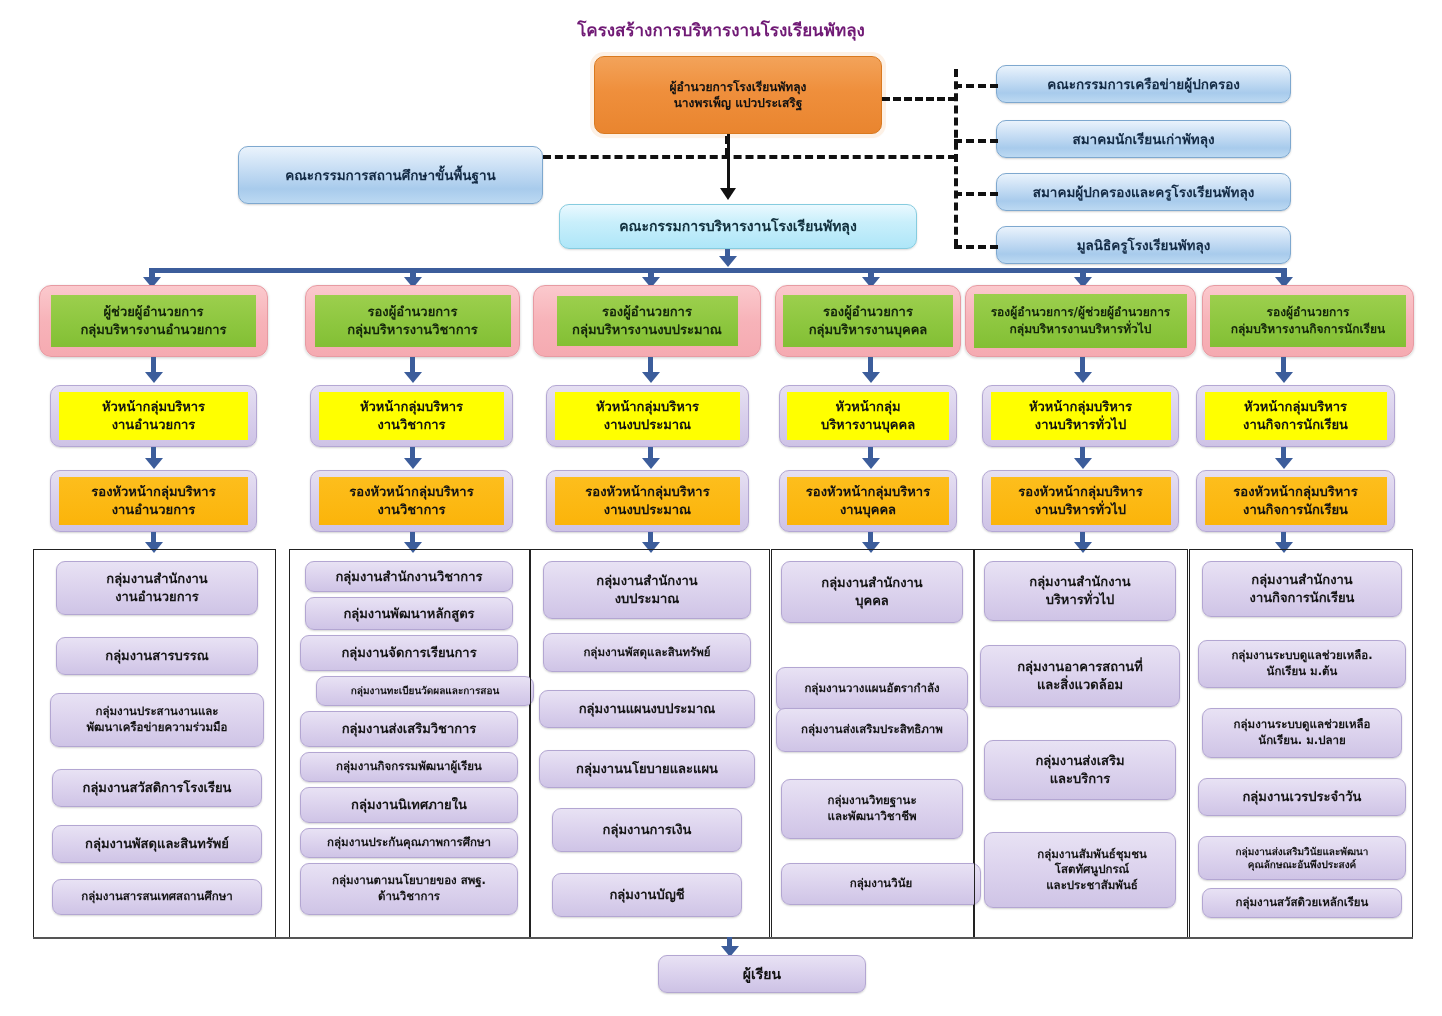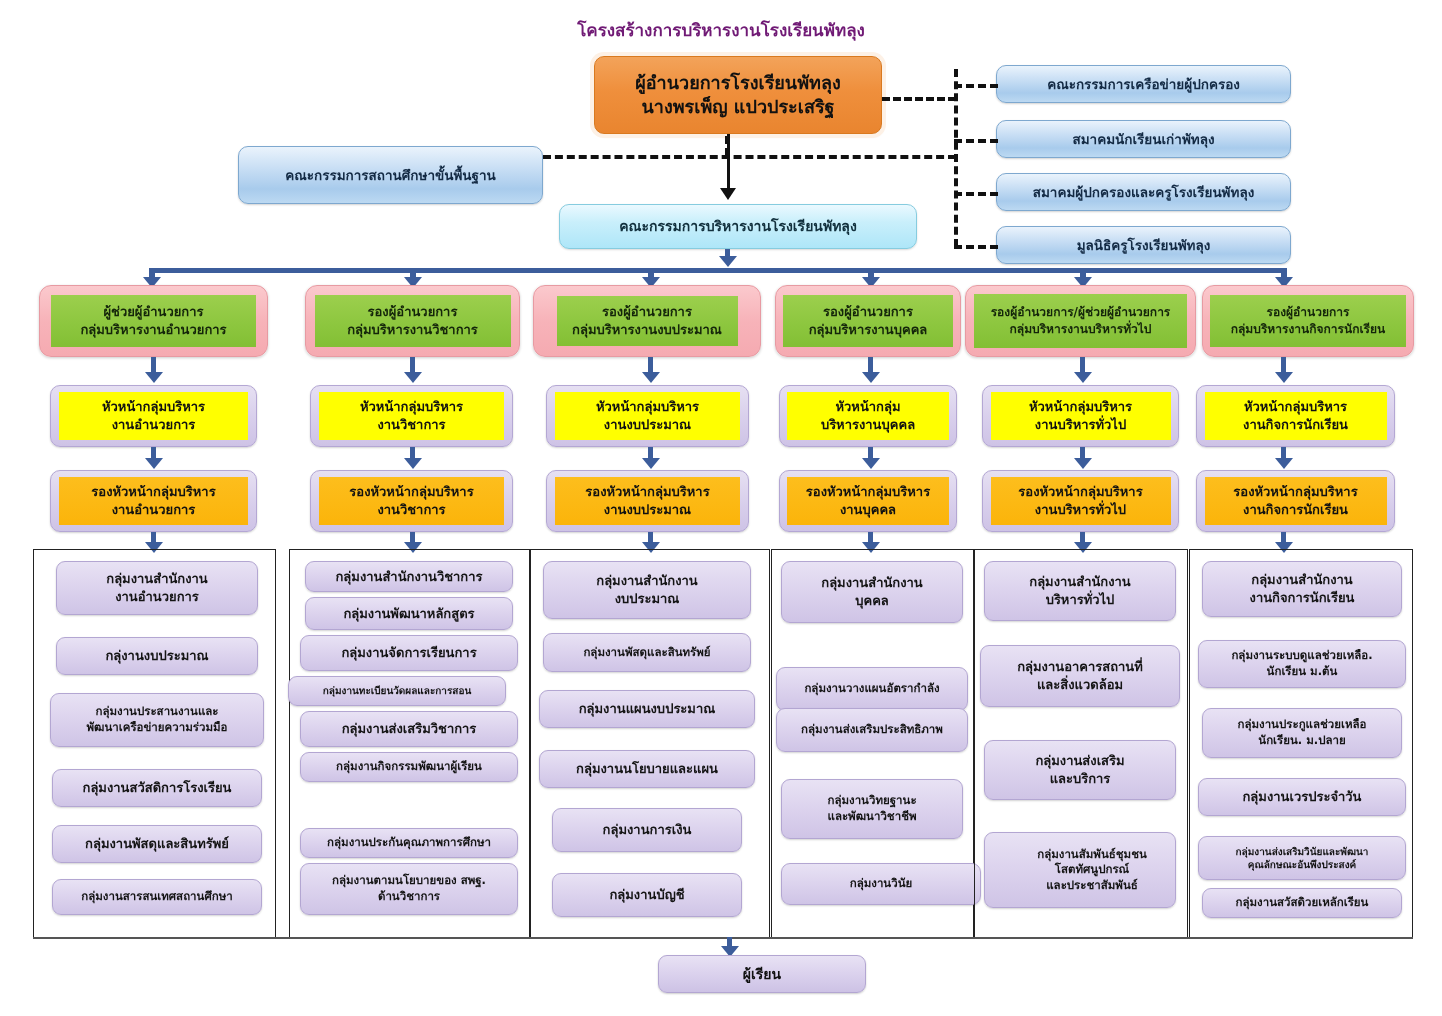--- a/index.html
+++ b/index.html
@@ -34,21 +34,21 @@
     font-size:17px;
     font-weight:bold;
     color:#701a75;
   }
 
   
   .dir{
     background:linear-gradient(180deg,#f3a35a 0%,#ef8f3c 45%,#e9852f 100%);
     border:1px solid #d9791f;
     box-shadow:0 0 0 4px #fdf1e6, 1px 2px 3px rgba(0,0,0,.25);
-    font-size:18px;color:#111;
+    font-size:12px;color:#111;
     border-radius:10px;
   }
 
   
   .blue{
     background:linear-gradient(180deg,#eaf3fc 0%,#cbe0f5 35%,#a8cbec 75%,#bcd9f2 100%);
     border:1px solid #7ea8cf;
     border-radius:10px;
     font-size:13.5px;color:#132a44;
     box-shadow:0 1px 2px rgba(0,0,0,.18);
@@ -229,21 +229,21 @@
   <div class="arrow-down" style="left:145px;top:458px;"></div>
   <div class="lav-shell" style="left:50px;top:470px;width:207px;height:62px;">
     <div class="orange-inner" style="width:189px;height:48px;">รองหัวหน้ากลุ่มบริหาร
 งานอำนวยการ</div>
   </div>
   <div class="vline thin" style="left:151px;top:532px;height:12px;"></div>
   <div class="arrow-down" style="left:145px;top:542px;"></div>
   <div class="colframe" style="left:33px;top:549px;width:243px;height:389px;"></div>
   <div class="leaf s1" style="left:56px;top:561px;width:202px;height:54px;">กลุ่มงานสำนักงาน
 งานอำนวยการ</div>
-  <div class="leaf s1" style="left:56px;top:637px;width:202px;height:38px;">กลุ่งานงบประมาณ</div>
+  <div class="leaf s1" style="left:56px;top:637px;width:202px;height:38px;">กลุ่มงานสารบรรณ</div>
   <div class="leaf s2" style="left:50px;top:693px;width:214px;height:54px;">กลุ่มงานประสานงานและ
 พัฒนาเครือข่ายความร่วมมือ</div>
   <div class="leaf s1" style="left:52px;top:769px;width:210px;height:38px;">กลุ่มงานสวัสดิการโรงเรียน</div>
   <div class="leaf s1" style="left:52px;top:825px;width:210px;height:38px;">กลุ่มงานพัสดุและสินทรัพย์</div>
   <div class="leaf s2" style="left:52px;top:879px;width:210px;height:36px;">กลุ่มงานสารสนเทศสถานศึกษา</div>
 
   <div class="vline" style="left:410px;top:268px;height:12px;"></div>
   <div class="arrow-down" style="left:404px;top:277px;"></div>
   <div class="deputy-shell" style="left:305px;top:285px;width:215px;height:72px;">
     <div class="deputy-inner" style="width:196px;height:52px;">รองผู้อำนวยการ
@@ -260,23 +260,24 @@
   <div class="lav-shell" style="left:310px;top:470px;width:203px;height:62px;">
     <div class="orange-inner" style="width:185px;height:48px;">รองหัวหน้ากลุ่มบริหาร
 งานวิชาการ</div>
   </div>
   <div class="vline thin" style="left:410px;top:532px;height:12px;"></div>
   <div class="arrow-down" style="left:404px;top:542px;"></div>
   <div class="colframe" style="left:289px;top:549px;width:241px;height:389px;"></div>
   <div class="leaf s1" style="left:305px;top:561px;width:208px;height:31px;">กลุ่มงานสำนักงานวิชาการ</div>
   <div class="leaf s1" style="left:305px;top:597px;width:208px;height:33px;">กลุ่มงานพัฒนาหลักสูตร</div>
   <div class="leaf s1" style="left:300px;top:635px;width:218px;height:36px;">กลุ่มงานจัดการเรียนการ</div>
-  <div class="leaf s3" style="left:288px;top:676px;width:218px;height:30px;">กลุ่มงานทะเบียนวัดผลและการสอน</div>
+  <div class="leaf s3" style="left:316px;top:676px;width:218px;height:30px;">กลุ่มงานทะเบียนวัดผลและการสอน</div>
   <div class="leaf s1" style="left:300px;top:711px;width:218px;height:36px;">กลุ่มงานส่งเสริมวิชาการ</div>
   <div class="leaf s2" style="left:300px;top:752px;width:218px;height:30px;">กลุ่มงานกิจกรรมพัฒนาผู้เรียน</div>
+  <div class="leaf s1" style="left:300px;top:787px;width:218px;height:36px;">กลุ่มงานนิเทศภายใน</div>
   <div class="leaf s2" style="left:300px;top:828px;width:218px;height:30px;">กลุ่มงานประกันคุณภาพการศึกษา</div>
   <div class="leaf s2" style="left:300px;top:863px;width:218px;height:52px;">กลุ่มงานตามนโยบายของ สพฐ.
 ด้านวิชาการ</div>
 
   <div class="vline" style="left:648px;top:268px;height:12px;"></div>
   <div class="arrow-down" style="left:642px;top:277px;"></div>
   <div class="deputy-shell" style="left:533px;top:285px;width:228px;height:72px;">
     <div class="deputy-inner" style="width:181px;height:50px;">รองผู้อำนวยการ
 กลุ่มบริหารงานงบประมาณ</div>
   </div>
@@ -381,21 +382,21 @@
     <div class="orange-inner" style="width:182px;height:48px;">รองหัวหน้ากลุ่มบริหาร
 งานกิจการนักเรียน</div>
   </div>
   <div class="vline thin" style="left:1281px;top:532px;height:12px;"></div>
   <div class="arrow-down" style="left:1275px;top:542px;"></div>
   <div class="colframe" style="left:1189px;top:549px;width:224px;height:389px;"></div>
   <div class="leaf s1" style="left:1202px;top:561px;width:200px;height:56px;">กลุ่มงานสำนักงาน
 งานกิจการนักเรียน</div>
   <div class="leaf s2" style="left:1198px;top:640px;width:208px;height:48px;">กลุ่มงานระบบดูแลช่วยเหลือ.
 นักเรียน ม.ต้น</div>
-  <div class="leaf s2" style="left:1202px;top:708px;width:200px;height:50px;">กลุ่มงานประกูแลช่วยเหลือ
+  <div class="leaf s2" style="left:1202px;top:708px;width:200px;height:50px;">กลุ่มงานระบบดูแลช่วยเหลือ
 นักเรียน. ม.ปลาย</div>
   <div class="leaf s1" style="left:1198px;top:778px;width:208px;height:38px;">กลุ่มงานเวรประจำวัน</div>
   <div class="leaf s3" style="left:1198px;top:836px;width:208px;height:44px;">กลุ่มงานส่งเสริมวินัยและพัฒนา
 คุณลักษณะอันพึงประสงค์</div>
   <div class="leaf s2" style="left:1202px;top:888px;width:200px;height:30px;">กลุ่มงานสวัสดิวยเหลักเรียน</div>
 
   <div class="hbus" style="left:33px;top:937px;width:1380px;height:2px;background:#555;"></div>
   <div class="vline thin" style="left:727px;top:937px;height:12px;"></div>
   <div class="arrow-down" style="left:721px;top:946px;"></div>
   <div class="student" style="left:658px;top:955px;width:208px;height:38px;">ผู้เรียน</div>

